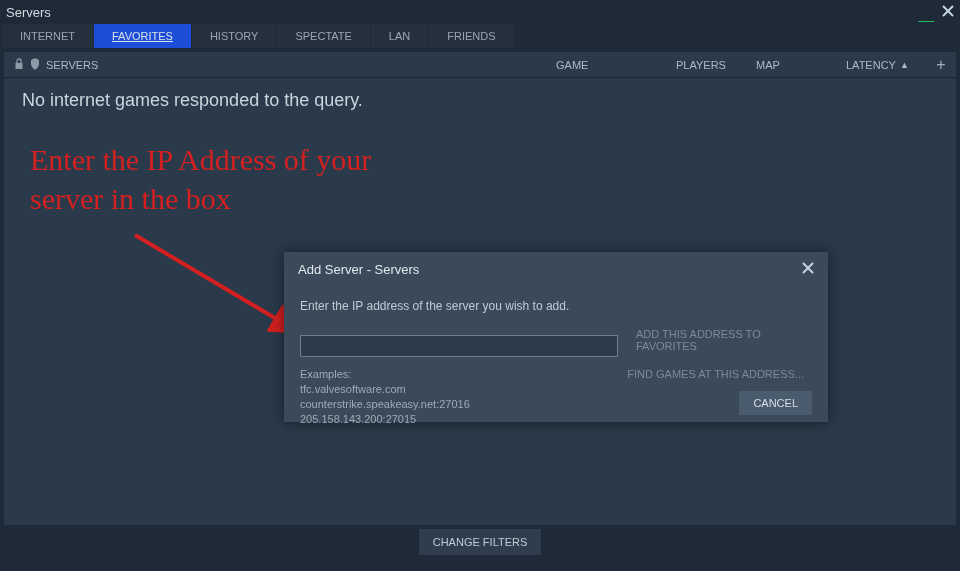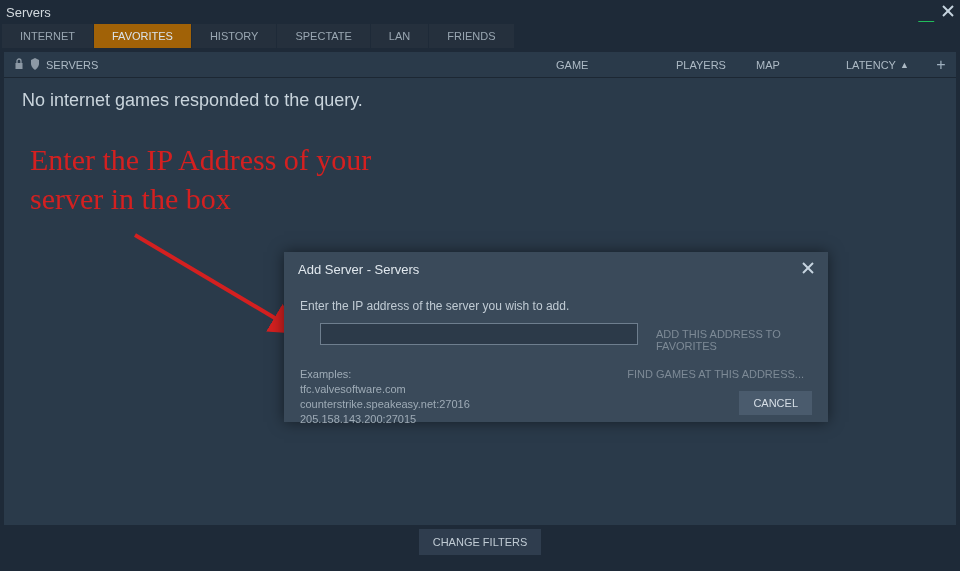--- a/index.html
+++ b/index.html
@@ -38,22 +38,23 @@
   .tab {
     padding: 6px 18px;
     color: #9aa7b2;
     font-size: 11px;
     cursor: pointer;
     background: #25303d;
     margin-right: 1px;
     text-align: center;
   }
   .tab.active {
-    background: #a16207;
+    background: #1d4ed8;
     color: #dbe3ea;
+    text-decoration: underline;
   }
   .content-panel {
     flex: 1;
     margin: 4px;
     background: #2a3a4a;
     display: flex; flex-direction: column;
     position: relative;
   }
   .header-row {
     display: flex;
@@ -121,21 +122,21 @@
   .modal-title-spacer { flex: 1; }
   .modal-close { color: #b8c4cf; cursor: pointer; }
   .modal-close svg { width: 12px; height: 12px; }
   .modal-body {
     padding: 6px 16px 10px 16px;
     font-size: 12px;
     color: #aab6c1;
     display: block;
   }
   .modal-instr { margin: 10px 0 10px 0; color: #c0cbd4; font-size: 12px;}
-  .modal-row { display: flex; align-items: flex-start; gap: 10px; margin-bottom: 6px; margin-left: 20px;}
+  .modal-row { display: flex; align-items: flex-end; gap: 10px; margin-bottom: 6px;}
   .ip-input {
     flex: 0 0 318px;
     height: 22px;
     background: #2c3a49;
     border: 1px solid #6e7e8e;
     color: #e0e6ec;
     padding: 2px 6px;
     font-size: 12px;
     outline: none;
   }

